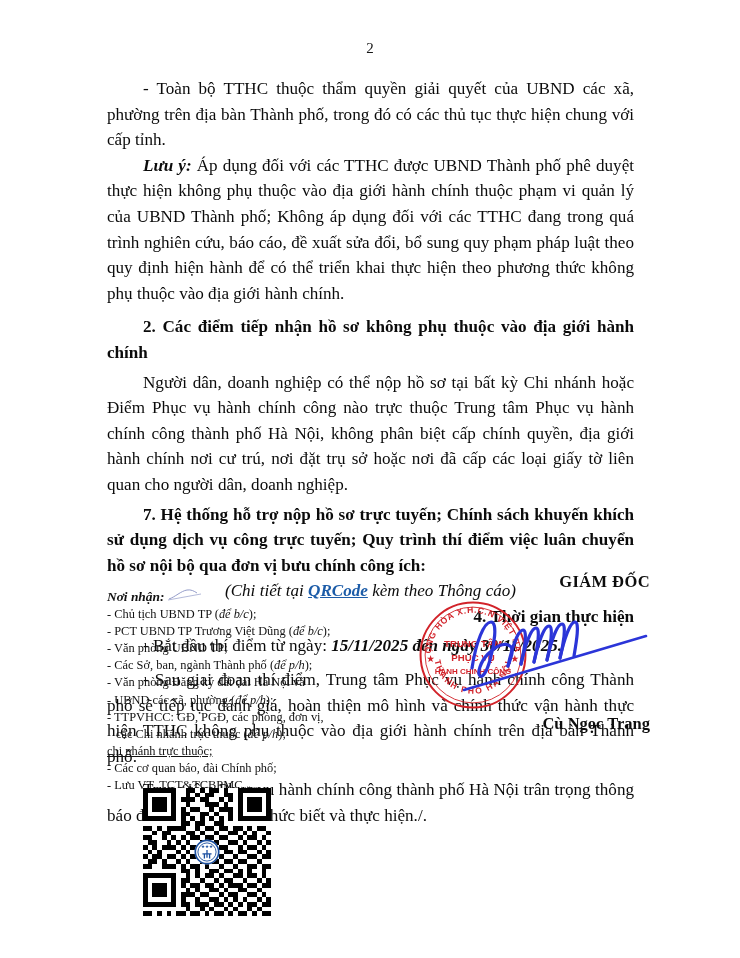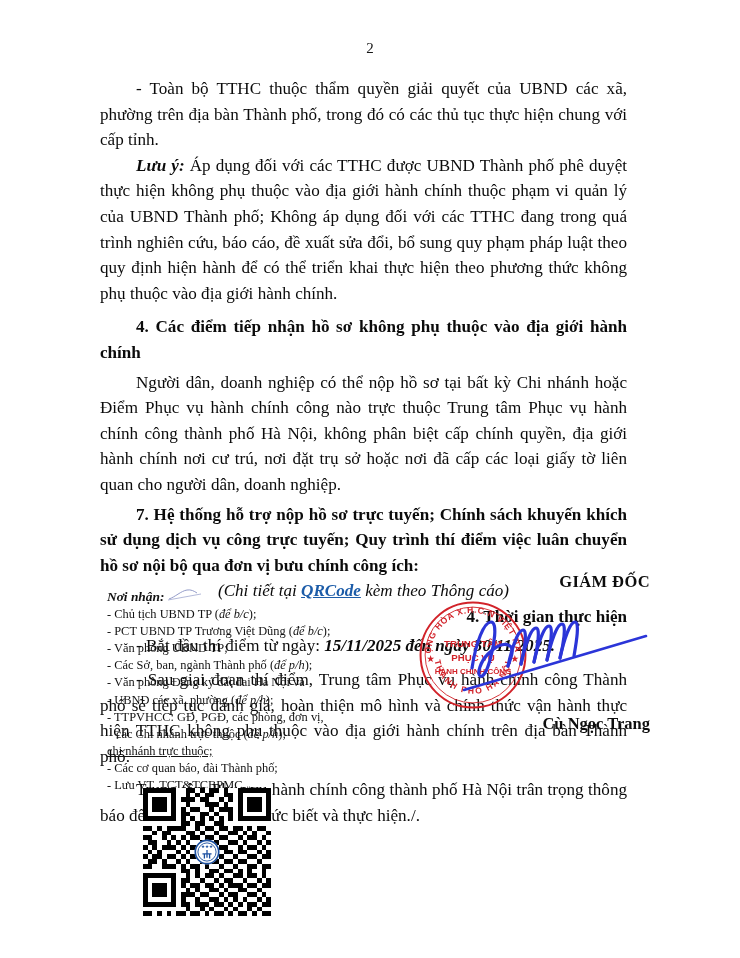--- a/index.html
+++ b/index.html
@@ -24,21 +24,21 @@
     left: 0;
     width: 740px;
     text-align: center;
     font-size: 15px;
     color: #151515;
   }
 
   
   .content {
     position: absolute;
-    left: 100px;
+    left: 107px;
     top: 76px;
     width: 527px;
   }
 
   p.para {
     margin: 0 0 0 0;
     font-size: 17.1px;
     line-height: 25.6px;
     text-align: justify;
     text-indent: 36px;
@@ -178,21 +178,21 @@
   <div class="page-number">2</div>
 
   <div class="content">
 
     <p class="para">- Toàn bộ TTHC thuộc thẩm quyền giải quyết của UBND các xã, phường trên địa bàn Thành phố, trong đó có các thủ tục thực hiện chung với cấp tỉnh.</p>
 
     <p class="para"><b class="bi">Lưu ý:</b><span> Áp dụng đối với các TTHC được UBND Thành phố phê duyệt thực hiện không phụ thuộc vào địa giới hành chính thuộc phạm vi quản lý của UBND Thành phố; Không áp dụng đối với các TTHC đang trong quá trình nghiên cứu, báo cáo, đề xuất sửa đổi, bổ sung quy phạm pháp luật theo quy định hiện hành để có thể triển khai thực hiện theo phương thức không phụ thuộc vào địa giới hành chính.</span></p>
 
     <div class="spacer-sm"></div>
 
-    <p class="heading">4. Các điểm tiếp nhận hồ sơ không phụ thuộc vào địa giới hành chính</p>
+    <p class="heading">2. Các điểm tiếp nhận hồ sơ không phụ thuộc vào địa giới hành chính</p>
 
     <div class="spacer-xs"></div>
 
     <p class="para">Người dân, doanh nghiệp có thể nộp hồ sơ tại bất kỳ Chi nhánh hoặc Điểm Phục vụ hành chính công nào trực thuộc Trung tâm Phục vụ hành chính công thành phố Hà Nội, không phân biệt cấp chính quyền, địa giới hành chính nơi cư trú, nơi đặt trụ sở hoặc nơi đã cấp các loại giấy tờ liên quan cho người dân, doanh nghiệp.</p>
 
     <div class="spacer-xs"></div>
 
     <p class="heading">7. Hệ thống hỗ trợ nộp hồ sơ trực tuyến; Chính sách khuyến khích sử dụng dịch vụ công trực tuyến; Quy trình thí điểm việc luân chuyển hồ sơ nội bộ qua đơn vị bưu chính công ích:</p>
 
     <p class="centered-italic"><span>(Chi tiết tại </span><a class="qr-link" href="#">QRCode</a><span> kèm theo Thông cáo)</span></p>
@@ -218,21 +218,21 @@
     <div id="recipient-lines">
         <div class="rline">- Chủ tịch UBND TP (<i class="it">để b/c</i>);</div>
         <div class="rline">- PCT UBND TP Trương Việt Dũng (<i class="it">để b/c</i>);</div>
         <div class="rline">- Văn phòng UBND TP;</div>
         <div class="rline">- Các Sở, ban, ngành Thành phố (<i class="it">để p/h</i>);</div>
         <div class="rline">- Văn phòng Đăng ký đất đai Hà Nội và</div>
         <div class="rline">- UBND các xã, phường (<i class="it">để p/h</i>);</div>
         <div class="rline">- TTPVHCC: GĐ, PGĐ, các phòng, đơn vị,</div>
         <div class="rline indent">các Chi nhánh trực thuộc (<i class="it">để p/h</i>);</div>
         <div class="rline noindent">chi nhánh trực thuộc;</div>
-        <div class="rline">- Các cơ quan báo, đài Thành phố;</div>
+        <div class="rline">- Các cơ quan báo, đài Chính phố;</div>
         <div class="rline">- Lưu VT, TCT&amp;TCBPMC<sub>nttra</sub></div>
       </div>
   </div>
 
   <svg class="pen-mark" viewBox="0 0 36 14">
     <path d="M2 11 C8 9, 14 3, 20 2 C24 1.4, 27 3, 30 5" fill="none" stroke="#3b4a9c" stroke-width="1"></path>
     <path d="M1 12 L34 6" fill="none" stroke="#3b4a9c" stroke-width=".7"></path>
   </svg>
 
   <div class="signature">

